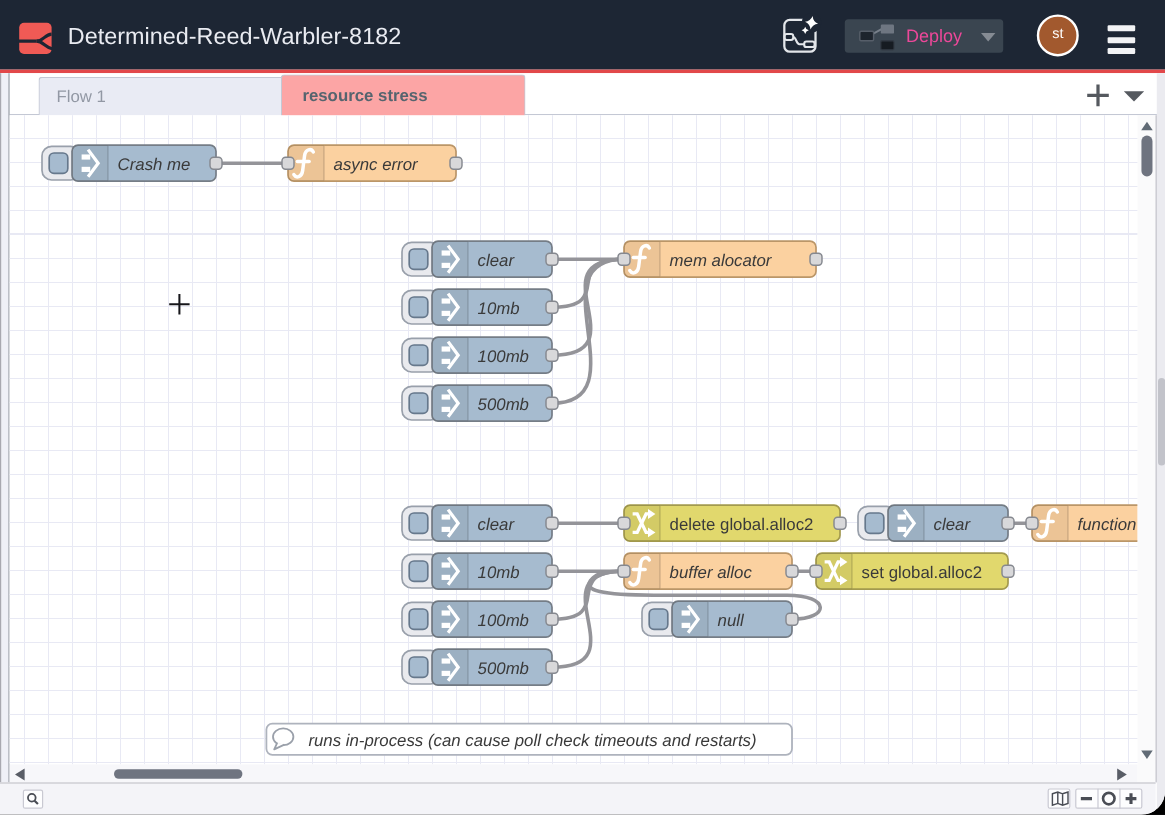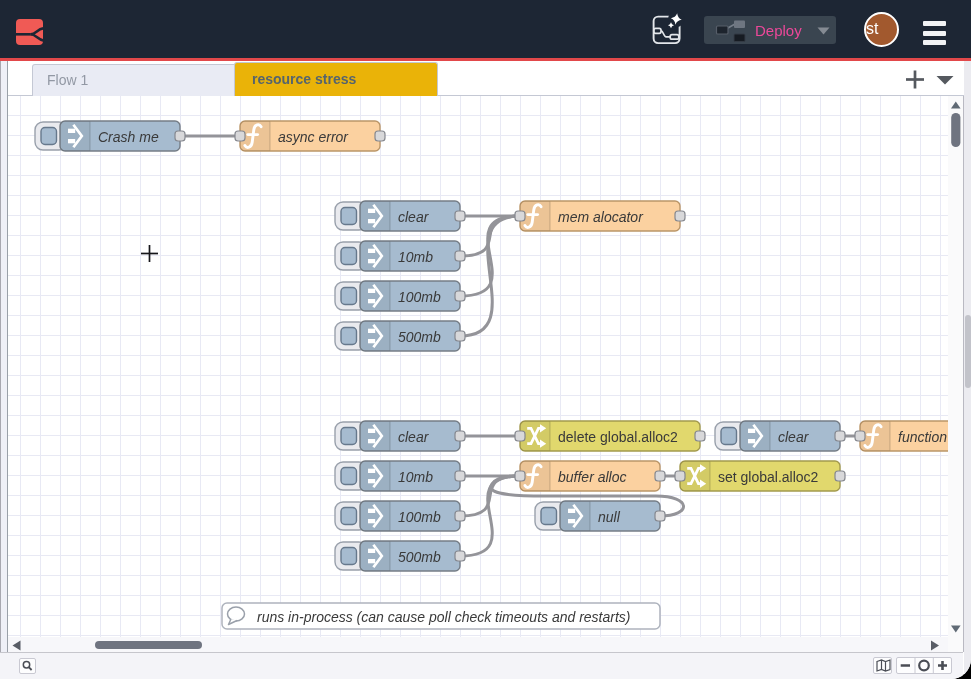--- a/index.html
+++ b/index.html
@@ -4,26 +4,26 @@
 html,body{width:971px;height:679px;background:#000;overflow:hidden}
 body{font-family:"Liberation Sans",sans-serif}
 #app{position:relative;width:971px;height:679px;overflow:hidden;border-radius:0 0 20px 0;background:#fff}
 .abs{position:absolute}
 #header{left:0;top:0;width:971px;height:58px;background:#1d2634}
 #redline{left:0;top:58px;width:971px;height:3px;background:#e2484a}
 #title{left:56.5px;top:20px;color:#e9ebf1;font-size:19.5px}
 #aibox{left:652px;top:16px;width:29px;height:28px;overflow:visible}
 #deploy{left:704px;top:16px;width:132px;height:28px;background:#3a4550;border-radius:3px}
 #deploytx{left:755px;top:22px;color:#ec4899;font-size:15px}
-#avatar{left:864px;top:12px;width:35px;height:35px;border-radius:50%;background:#a2592e;border:2.8px solid #fff;color:#fff;font-size:16px;line-height:29px}
+#avatar{left:864px;top:12px;width:35px;height:35px;border-radius:50%;background:#a2592e;border:2.8px solid #fff;color:#fff;font-size:12px;text-align:center;line-height:29px}
 #burger{left:923px;top:21px;width:23px;height:25px}
 .bbar{position:absolute;left:0;width:23px;height:5.2px;background:#f2f3f5;border-radius:1px}
 #tabbar{left:0;top:61px;width:971px;height:35px;background:#ffffff;border-bottom:1px solid #c4c8d4}
 #tab1{left:32px;top:64px;width:221px;height:32px;background:#e9ebf4;border:1px solid #c4c8d4;border-bottom:none;border-radius:3px 3px 0 0;color:#9298a4;font-size:14px;line-height:31px;padding-left:14px}
-#tab2{left:234px;top:62px;width:204px;height:35px;background:#eab308;border:1px solid #c4c8d4;border-bottom:none;border-radius:3px 3px 0 0;color:#55646e;font-size:14px;font-weight:bold;line-height:32px;padding-left:17px}
+#tab2{left:234px;top:62px;width:204px;height:35px;background:#fca5a5;border:1px solid #c4c8d4;border-bottom:none;border-radius:3px 3px 0 0;color:#55646e;font-size:14px;font-weight:bold;line-height:32px;padding-left:17px}
 #leftstrip{left:0;top:61px;width:8px;height:591px;background:#eff0f7;border-left:1px solid #a8a8b0;border-right:1.5px solid #9aa0a8}
 #canvas{left:8px;top:96px;width:940px;height:541px;background:#fff;
  background-image:linear-gradient(to right,#e8e9f4 1px,transparent 1px),linear-gradient(to bottom,#e8e9f4 1px,transparent 1px);
  background-size:20px 20px;background-position:12px 19px}
 #hscroll{left:8px;top:637px;width:940px;height:15px;background:#f7f7fa}
 #vscroll{left:948px;top:96px;width:15.5px;height:556px;background:#fafafb;border-right:1px solid #b9b9c2}
 #footer{left:0;top:652px;width:963px;height:27px;background:#f4f4f8;border-top:1px solid #c6c6cc}
 #bscroll{left:963.5px;top:61px;width:7.5px;height:618px;background:#ebebf0}
 #bthumb{left:964.5px;top:315px;width:6px;height:73px;background:#c2c3ca;border-radius:3px}
 .fbtn{position:absolute;background:#fdfdfe;border:1px solid #c9c9d2;border-radius:2px}
@@ -32,20 +32,21 @@
  <div class="abs" id="header"></div>
  <div class="abs" id="redline"></div>
  <svg class="abs" style="left:10px;top:17px" width="36" height="30" viewBox="-6 -2 36 30">
    <rect x="0" y="0" width="27" height="26" rx="4" fill="#f05a55"></rect>
    <g stroke="#1d2634" stroke-width="2.6" fill="none">
    <path d="M -2.5 15.3 L 14.5 15.3"></path>
    <path d="M 14.5 15.3 C 20 15.3 21.5 9.7 27 9.4"></path>
    <path d="M 14.5 15.3 C 20 15.3 21 20.4 28 21.8"></path>
    </g>
  </svg>
+ <div class="abs" id="title">Determined-Reed-Warbler-8182</div>
  <svg class="abs" id="aibox" viewBox="0 0 29 28">
    <rect x="1.6" y="0.6" width="26" height="26.5" rx="4.5" fill="none" stroke="#e3e6ea" stroke-width="1.9"></rect>
    <circle cx="24.3" cy="3" r="8.2" fill="#1d2634"></circle>
    <circle cx="19" cy="9.3" r="4.6" fill="#1d2634"></circle>
    <rect x="1.8" y="12.3" width="7.2" height="5" rx="1.8" fill="none" stroke="#e3e6ea" stroke-width="1.7"></rect>
    <path d="M 9 14.8 C 11.5 14.8 11.5 20.9 14.2 20.9 L 18.2 20.9" fill="none" stroke="#e3e6ea" stroke-width="1.7"></path>
    <rect x="18.2" y="18.6" width="8.6" height="4.6" rx="1.8" fill="none" stroke="#e3e6ea" stroke-width="1.7"></rect>
    <g fill="#fff" transform="rotate(9 24.3 3)">
      <path d="M 24.3 -2.7 Q 25.4 1.9 29.8 3 Q 25.4 4.1 24.3 8.7 Q 23.2 4.1 18.8 3 Q 23.2 1.9 24.3 -2.7 Z"></path>
    </g>

